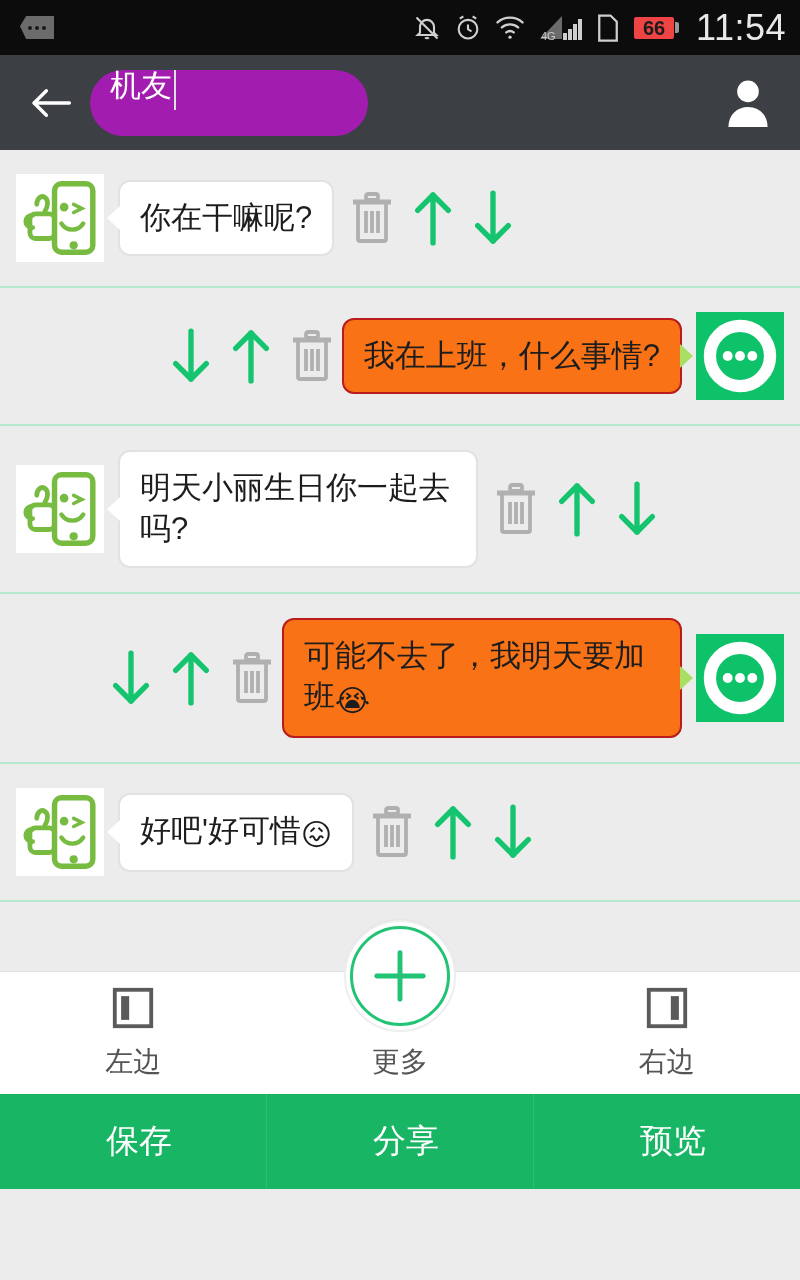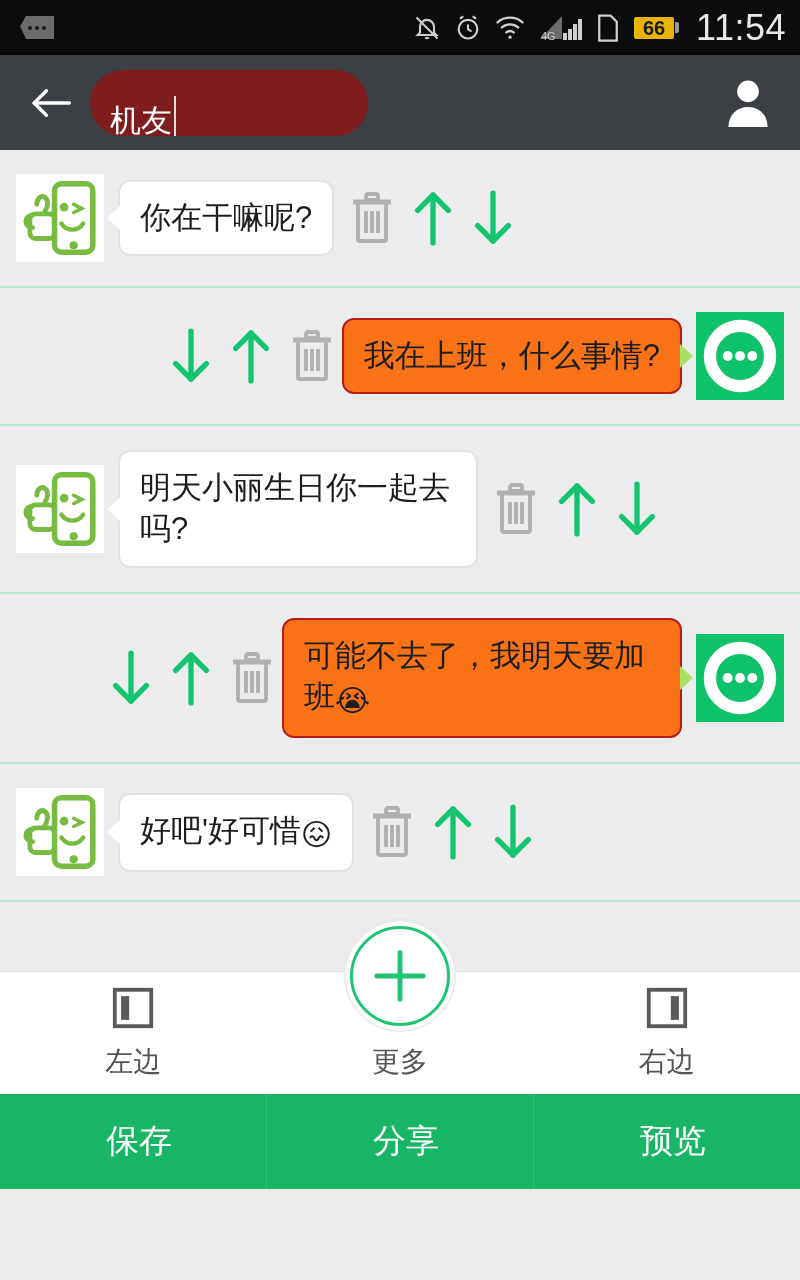--- a/index.html
+++ b/index.html
@@ -22,36 +22,36 @@
   .sim-dots {
     width:34px;height:23px;background:#6b6b6b;
     clip-path:polygon(0 45%,18% 0,100% 0,100% 100%,18% 100%);
     display:flex;align-items:center;justify-content:center;gap:3px;
   }
   .sim-dots i { width:4px;height:4px;background:#1a1a1a;border-radius:50%;display:block; }
   .battery {
     display:flex;align-items:center;
   }
   .battery-body {
-    border:0; background:#eab308; color:#1b1b1b; font-size:20px; font-weight:bold;
+    border:0; background:#ef4444; color:#1b1b1b; font-size:20px; font-weight:bold;
     padding:1px 6px; border-radius:2px; line-height:20px; min-width:40px; text-align:center;
   }
   .battery-cap { width:4px;height:11px;background:#9a9a9a;margin-left:1px;border-radius:0 2px 2px 0; }
   .sb-time { font-size:36px; color:#e8e8e8; margin-left:4px; letter-spacing:.5px; }
 
   
   .header {
     flex:0 0 95px; height:95px; background:#3c3f43;
     display:flex; align-items:center; padding:0 22px;
   }
   .back-btn { width:58px; height:58px; display:flex;align-items:center;justify-content:center; cursor:pointer; }
   .title-field {
     margin-left:10px;
-    width:278px; height:66px; border-radius:33px; background:#7f1d1d;
-    display:flex; align-items:flex-end; padding:0 20px; position:relative;
+    width:278px; height:66px; border-radius:33px; background:#a21caf;
+    display:flex; align-items:flex-start; padding:0 20px; position:relative;
   }
   .title-text { color:#fff; font-size:31px; line-height:1; white-space:nowrap; }
   .caret { width:2px; height:40px; background:#dfdfdf; margin-left:2px; }
   .header-spacer { flex:1; }
   .avatar-btn { width:60px;height:60px;display:flex;align-items:center;justify-content:center;cursor:pointer; }
 
   
   .chat { flex:1; background:#ececec; overflow:hidden; position:relative; }
   .msg-row {
     display:flex; align-items:center; padding:24px 16px;

